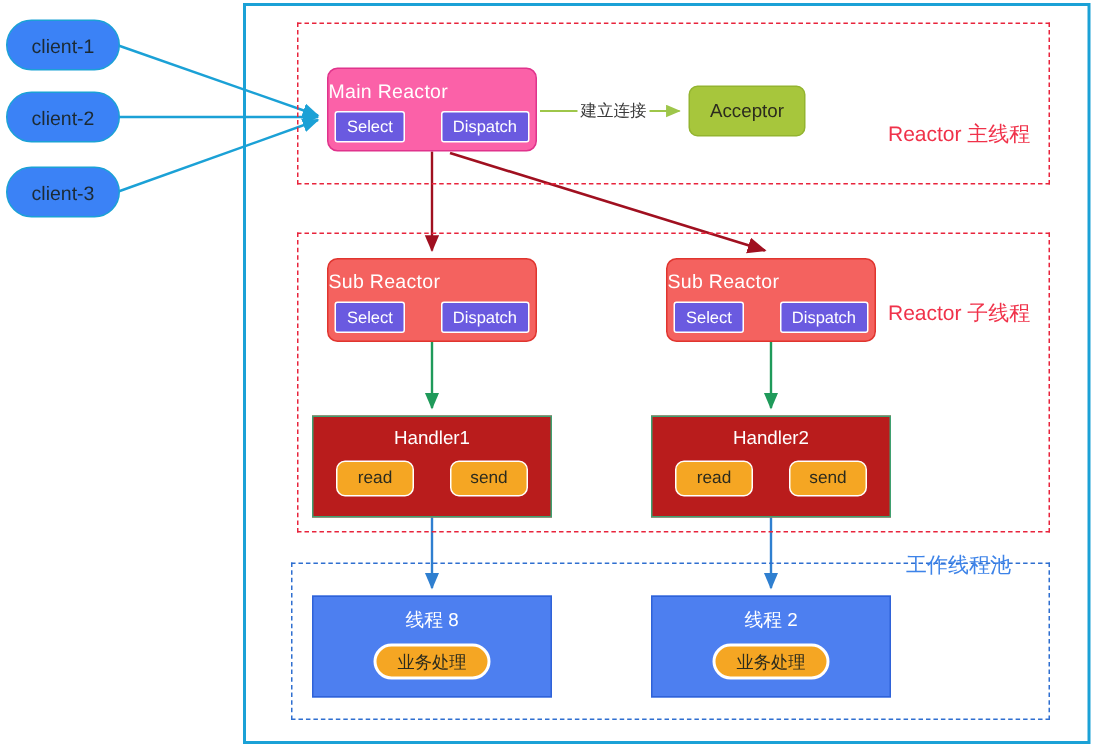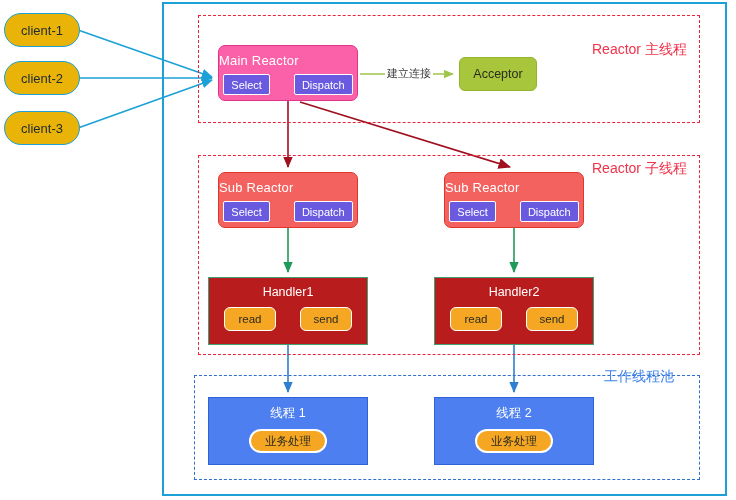--- a/index.html
+++ b/index.html
@@ -25,21 +25,21 @@
     height: 500px;
     pointer-events: none;
   }
 
   
   .client-pill {
     position: absolute;
     width: 76px;
     height: 34px;
     border-radius: 17px;
-    background: #eab308;
+    background: #3b82f6;
     border: 1.6px solid #1ba1d6;
     color: #1c2a33;
     font-size: 13px;
     display: flex;
     align-items: center;
     justify-content: center;
     box-sizing: border-box;
     z-index: 5;
   }
 
@@ -65,21 +65,21 @@
     border: 1.8px dashed #e8243c;
   }
   .group-blue {
     border: 1.8px dashed #2f6fd0;
   }
   .group-label {
     position: absolute;
     font-size: 14px;
     white-space: nowrap;
   }
-  .label-red { color: #f0324a; }
+  .label-red { color: #f0324a; margin-top: 40px; }
   .label-blue { color: #3d83e8; }
 
   
   .reactor-box {
     position: absolute;
     box-sizing: border-box;
     border-radius: 7px;
     display: flex;
     flex-direction: column;
     align-items: flex-start;
@@ -352,21 +352,21 @@
 
   <div class="handler-box handler-2">
     <div class="handler-title">Handler2</div>
     <div class="pill-row">
       <div class="pill-orange">read</div>
       <div class="pill-orange">send</div>
     </div>
   </div>
 
   <div class="thread-box thread-1">
-    <div class="thread-title">线程 1</div>
+    <div class="thread-title">线程 8</div>
     <div class="pill-biz">业务处理</div>
   </div>
 
   <div class="thread-box thread-2">
     <div class="thread-title">线程 2</div>
     <div class="pill-biz">业务处理</div>
   </div>
 
 </div>
 

